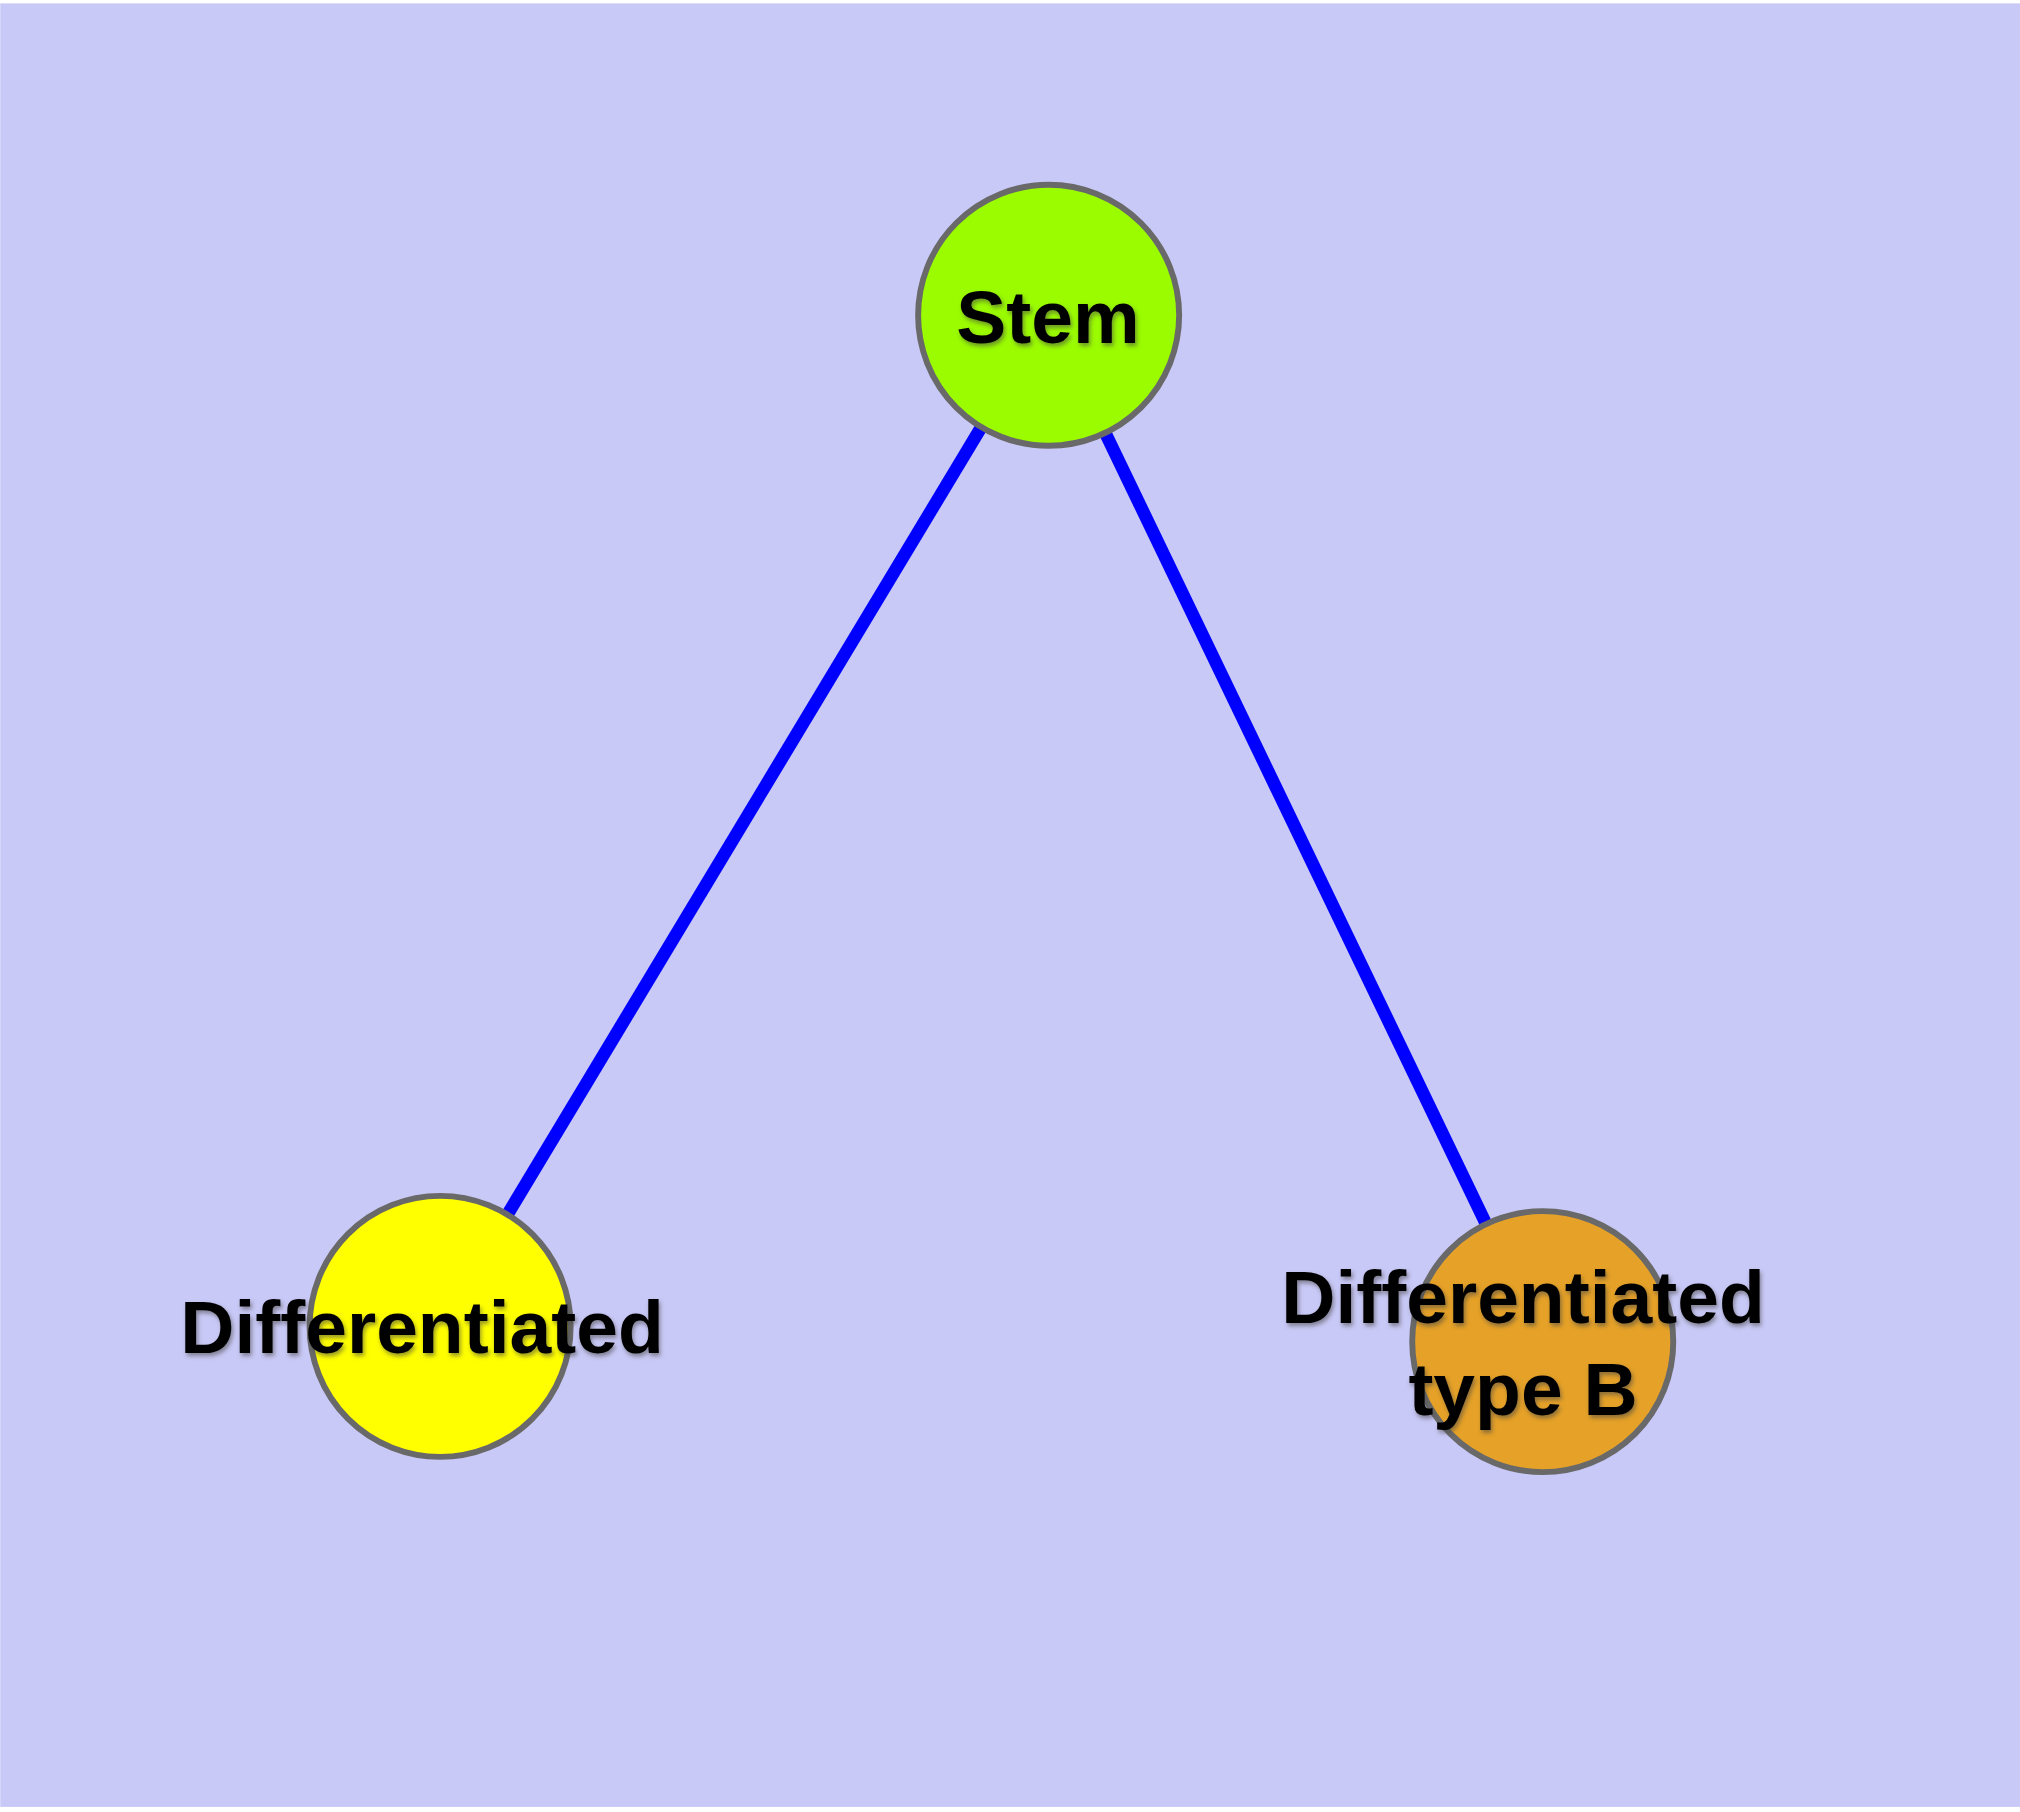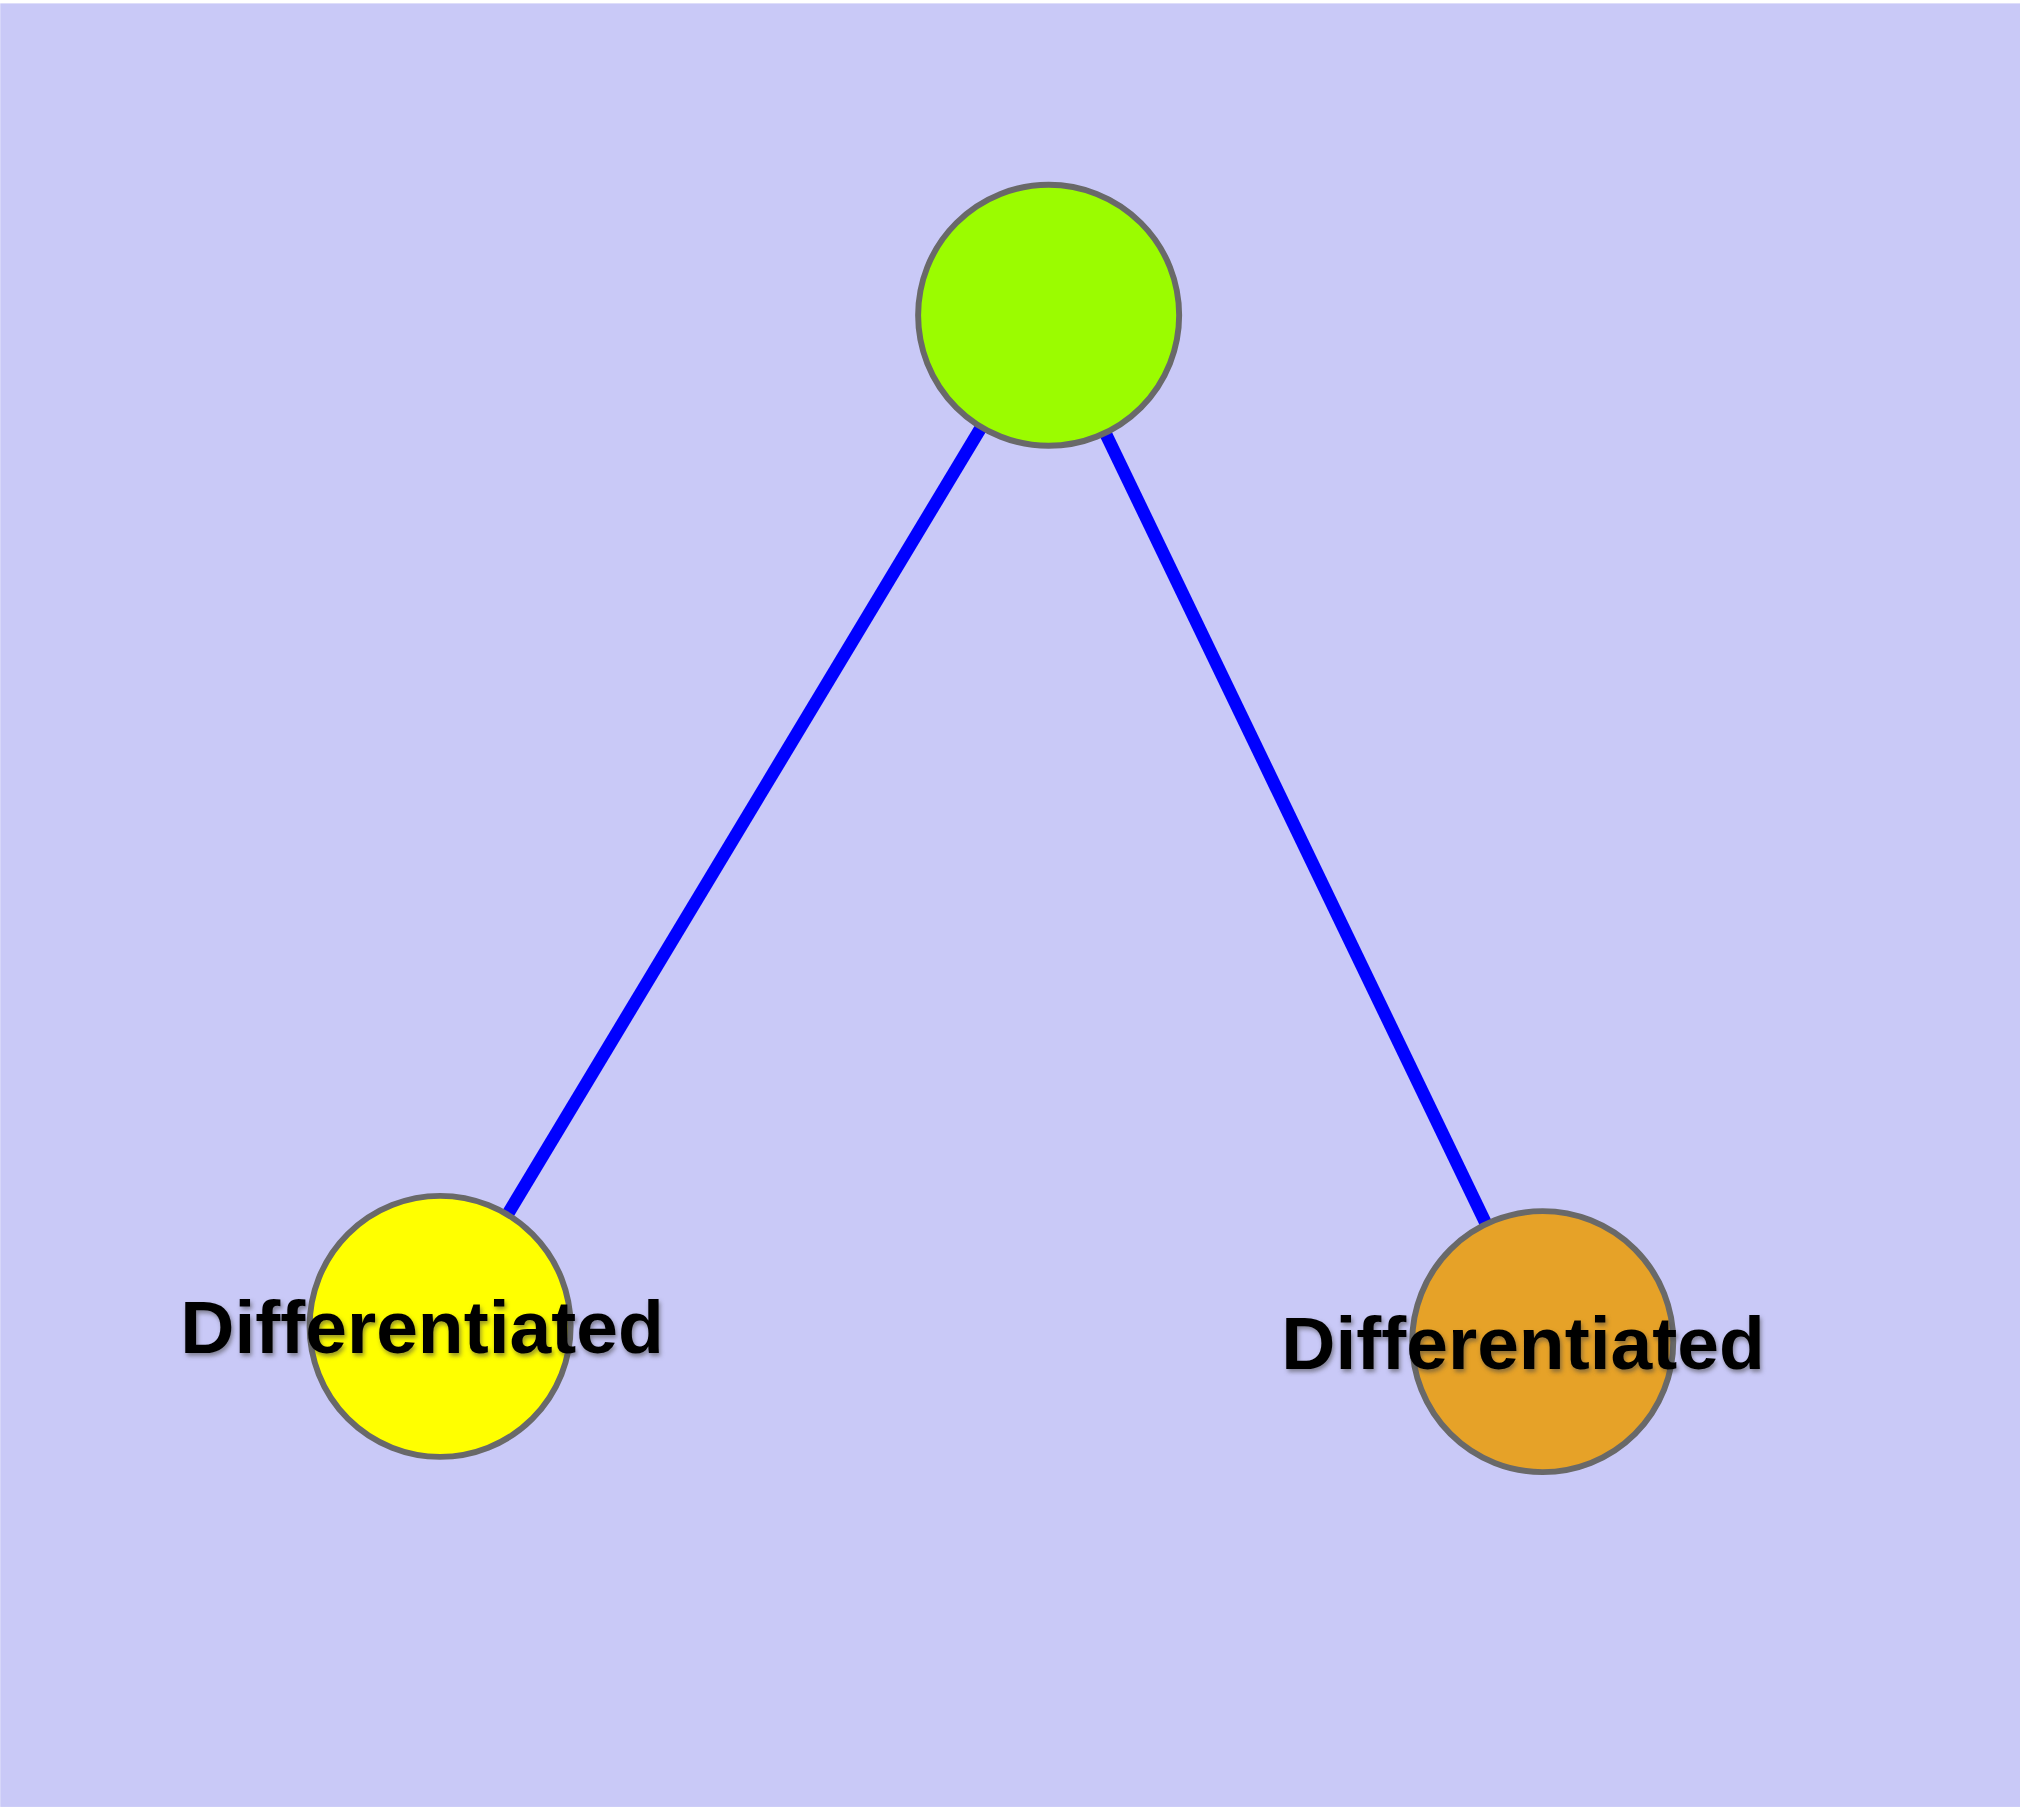--- a/index.html
+++ b/index.html
@@ -51,23 +51,27 @@
     <rect x="0" y="4" width="2384" height="2128" fill="#C9C9F7"></rect>
 
     <line x1="1237" y1="372" x2="519" y2="1565" stroke-width="15" stroke="#0000FF"></line>
     <line x1="1237" y1="372" x2="1820" y2="1583" stroke-width="15" stroke="#0000FF"></line>
 
     <circle cx="1237" cy="372" r="154" stroke-width="7" stroke="#696969" fill="#9BFC00"></circle>
     <circle cx="519" cy="1565" r="154" stroke-width="7" stroke="#696969" fill="#FFFF00"></circle>
     <circle cx="1820" cy="1583" r="154" stroke-width="7" stroke="#696969" fill="#E6A228"></circle>
   </svg>
 
+  <div class="node-label" id="label-stem">
+    <span>Stem</span>
+  </div>
 
   <div class="node-label" id="label-diffa">
     <span>Differentiated</span>
   </div>
 
   <div class="node-label" id="label-diffb">
     <span>Differentiated</span>
+    <span>type B</span>
   </div>
 
 </div>
 
 
 </body></html>

